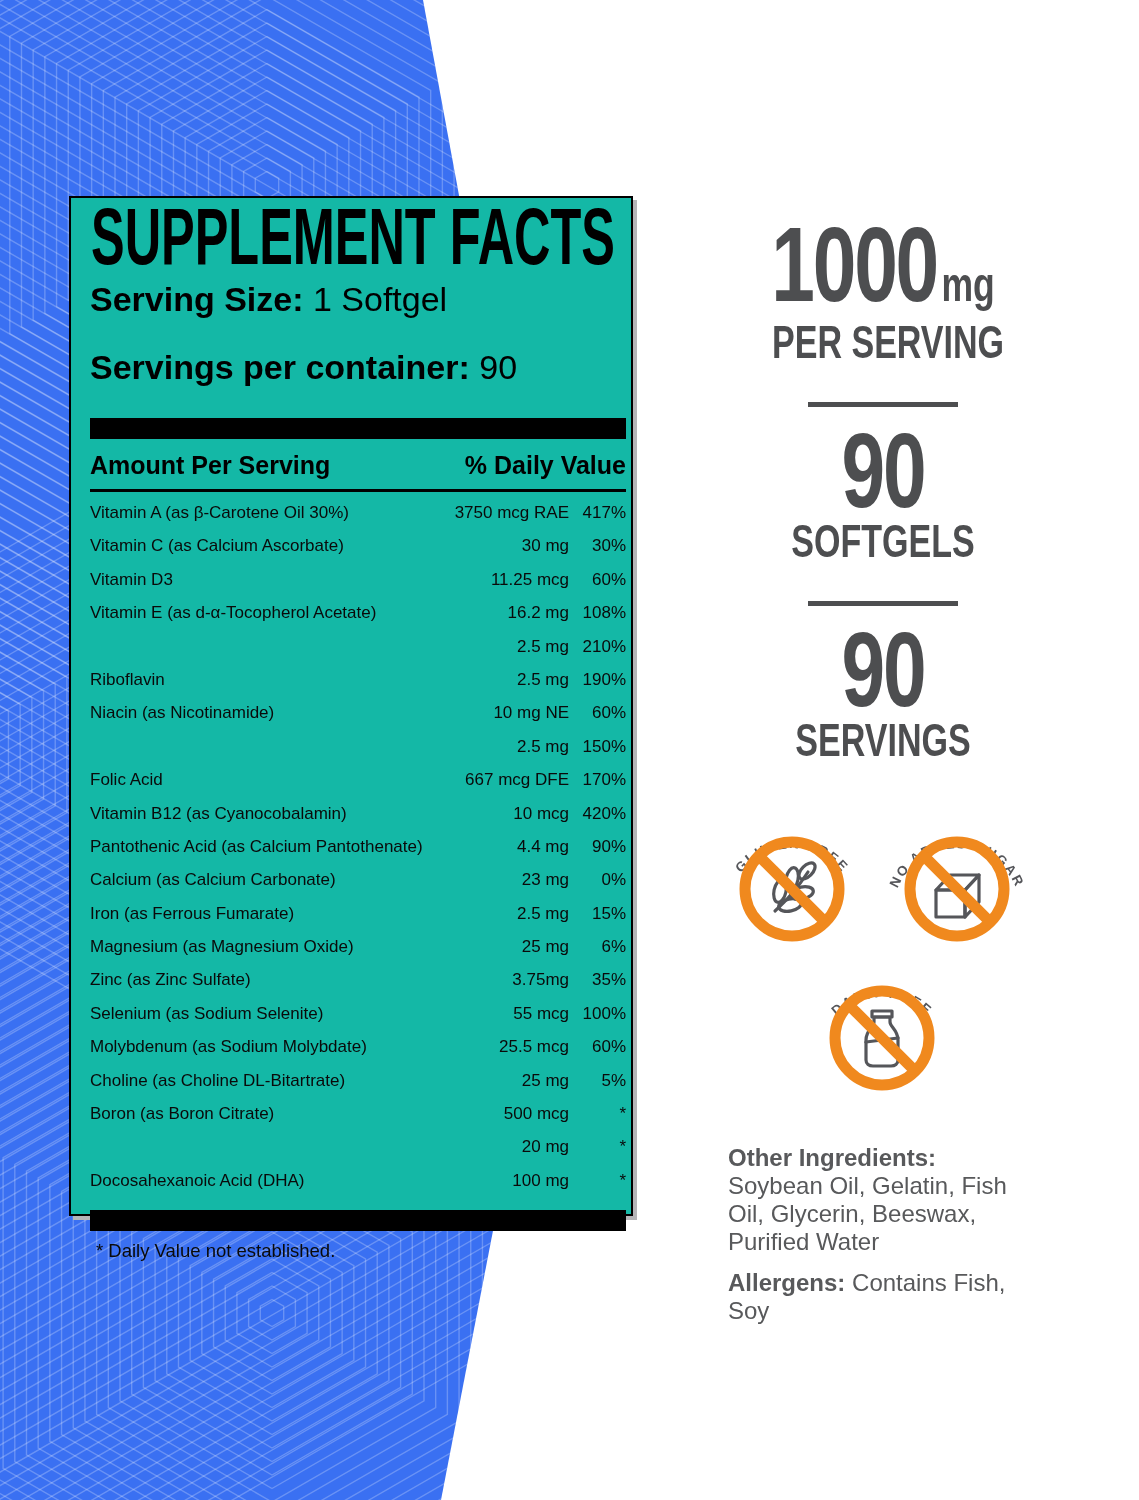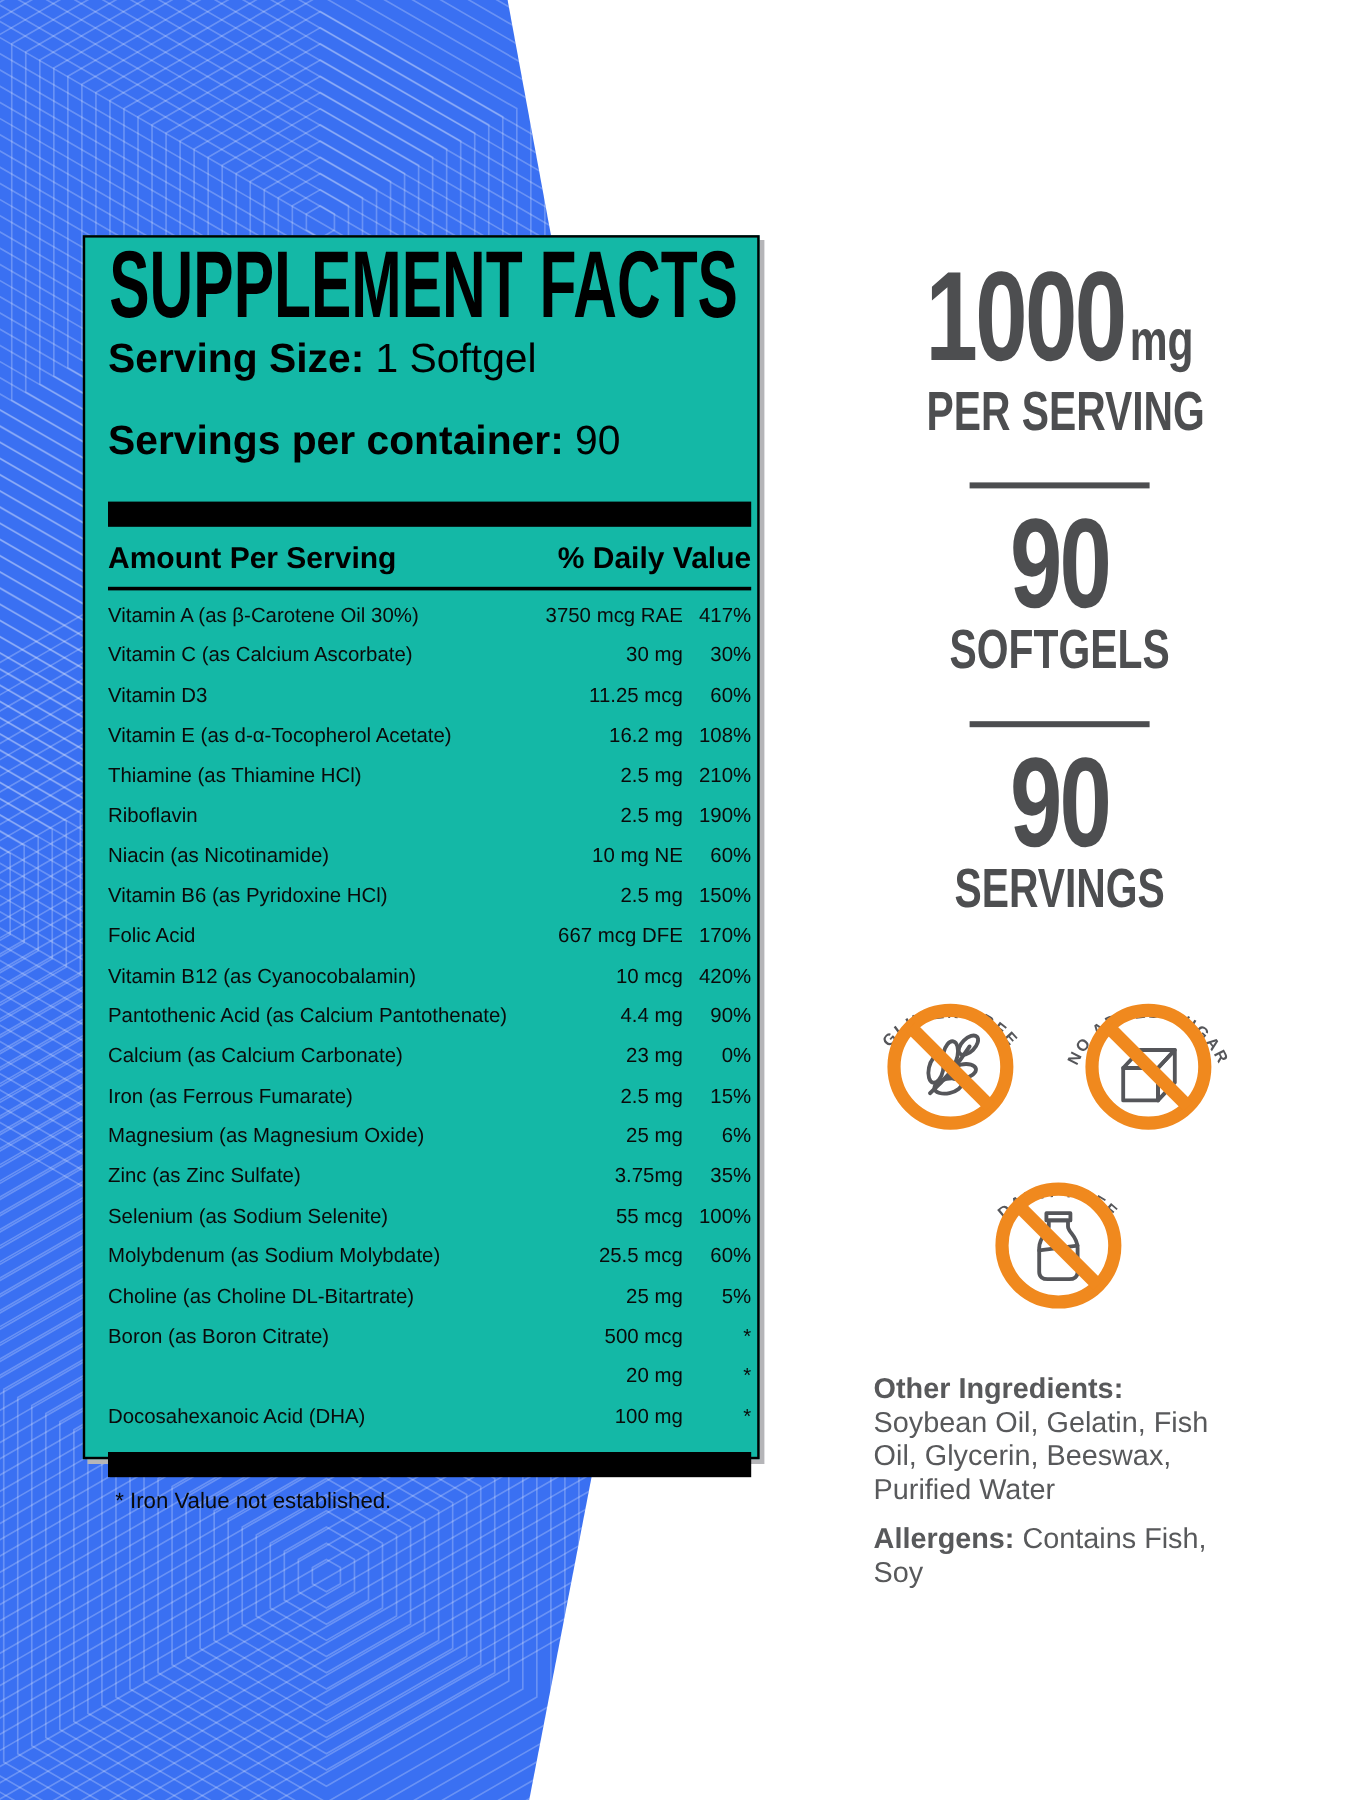--- a/index.html
+++ b/index.html
@@ -310,36 +310,34 @@
         <span class="nm">Vitamin D3</span>
         <span class="amt">11.25 mcg</span>
         <span class="dv">60%</span>
       </div>
       <div class="frow">
         <span class="nm">Vitamin E (as d-α-Tocopherol Acetate)</span>
         <span class="amt">16.2 mg</span>
         <span class="dv">108%</span>
       </div>
       <div class="frow">
-        <span class="nm">Thiamine (as Thiamine HCl)</span>
         <span class="amt">2.5 mg</span>
         <span class="dv">210%</span>
       </div>
       <div class="frow">
         <span class="nm">Riboflavin</span>
         <span class="amt">2.5 mg</span>
         <span class="dv">190%</span>
       </div>
       <div class="frow">
         <span class="nm">Niacin (as Nicotinamide)</span>
         <span class="amt">10 mg NE</span>
         <span class="dv">60%</span>
       </div>
       <div class="frow">
-        <span class="nm">Vitamin B6 (as Pyridoxine HCl)</span>
         <span class="amt">2.5 mg</span>
         <span class="dv">150%</span>
       </div>
       <div class="frow">
         <span class="nm">Folic Acid</span>
         <span class="amt">667 mcg DFE</span>
         <span class="dv">170%</span>
       </div>
       <div class="frow">
         <span class="nm">Vitamin B12 (as Cyanocobalamin)</span>
@@ -396,21 +394,21 @@
         <span class="dv">*</span>
       </div>
       <div class="frow">
         <span class="nm">Docosahexanoic Acid (DHA)</span>
         <span class="amt">100 mg</span>
         <span class="dv">*</span>
       </div>
     </div>
 
   <div class="bar bar-bottom"></div>
-  <p class="footnote">* Iron Value not established.</p>
+  <p class="footnote">* Daily Value not established.</p>
 </section>
 
 <aside class="highlights">
   <div class="dose">
     <span class="bignum">1000</span>
     <span class="unit">mg</span>
   </div>
   <div class="cond cap1">PER SERVING</div>
 
   <div class="hl-divider"></div>

